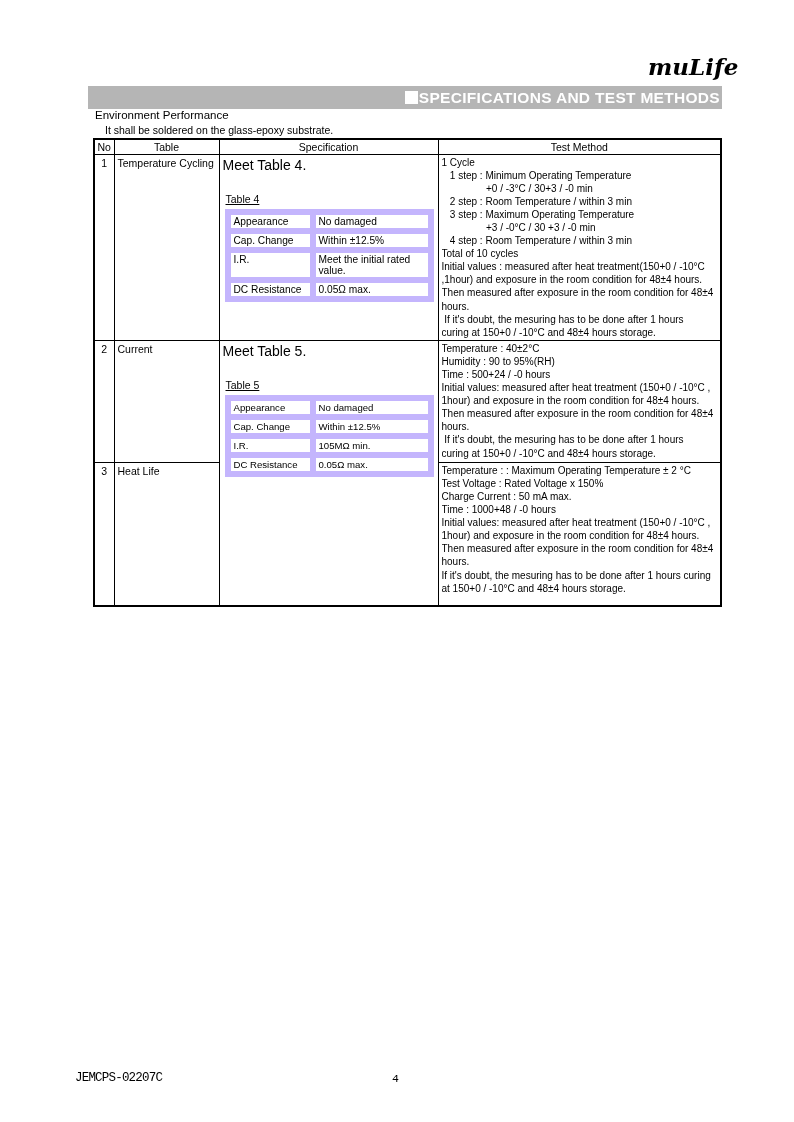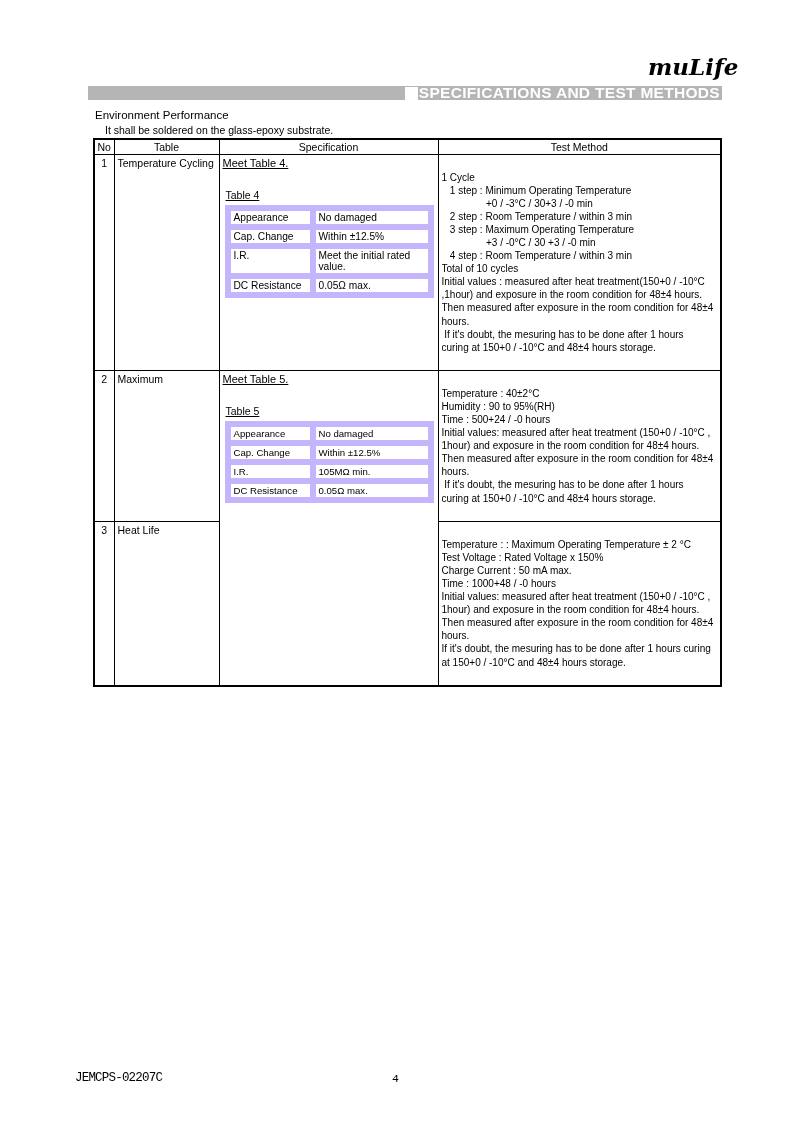--- a/index.html
+++ b/index.html
@@ -11,21 +11,21 @@
   }
   
   .logo {
     position:absolute; top:53px; left:648px;
     font-family:"DejaVu Serif", serif; font-style:italic; font-weight:bold;
     font-size:23px; letter-spacing:0px; color:#000;
   }
   .logo .mu { border-bottom:3px solid #000; padding-bottom:12px; }
   
   .banner {
-    position:absolute; left:88px; top:86px; width:634px; height:14px;
+    position:absolute; left:88px; top:86px; width:634px; height:23px;
     background:#b5b5b5; display:flex; align-items:center; justify-content:flex-end;
   }
   .banner-square { width:13px; height:13px; background:#ffffff; margin-right:1px; flex:0 0 auto; }
   .banner-text {
     color:#ffffff; font-weight:bold; font-size:15.5px; letter-spacing:0.3px;
     padding-right:2px; white-space:nowrap;
   }
   .section-title { position:absolute; left:95px; top:109px; font-size:11.5px; }
   .section-note  { position:absolute; left:105px; top:124px; font-size:10.5px; }
 
@@ -38,34 +38,34 @@
   .main-table th, .main-table td { border:1px solid #000; vertical-align:top; }
   .main-table thead th {
     height:15px; font-weight:normal; font-size:10.5px; text-align:center;
     padding:0 2px; vertical-align:middle;margin-left:30px;
   }
   .col-no{width:20px} .col-item{width:105px} .col-spec{width:219px} .col-test{width:283px}
   tr.r1 { height:183px; } tr.r2 { height:122px; } tr.r3 { height:144px; }
   td.c-no { text-align:center; font-size:10.5px; padding-top:2px; }
   td.c-item { font-size:10.5px; padding:2px 3px; }
   td.c-spec { padding:2px 3px; }
-  .spec-intro { font-size:11px;text-decoration:underline; }
+  .spec-intro { font-size:14px; }
   .spec-table-title {
     font-size:10.5px; text-decoration:underline; margin:20px 0 4px 3px;
     display:inline-block;
   }
   table.inner { border-collapse:collapse; margin-left:2px; width:203px; table-layout:fixed; }
   table.inner td {
     border:6px solid #c4b5fd; font-size:10.2px; padding:1px 3px;
     line-height:11px; vertical-align:top;
   }
   table.inner col.i-label { width:85px; }
   table.inner col.i-value { width:118px; }
   table.inner.small td { font-size:9.6px; }
-  td.c-test { padding:16px 3px; }
+  td.c-test { padding:1px 3px; }
   .test-lines {
     font-size:10px; line-height:13.1px; white-space:pre; overflow:hidden;
   }
   
   .footer-doc {
     position:absolute; left:75px; top:1071px;
     font-family:"Liberation Mono", monospace; font-size:12.5px; letter-spacing:-0.8px;
   }
   .footer-page {
     position:absolute; left:392px; top:1072px;
@@ -148,21 +148,21 @@
 ,1hour) and exposure in the room condition for 48±4 hours.
 Then measured after exposure in the room condition for 48±4
 hours.
  If it's doubt, the mesuring has to be done after 1 hours
 curing at 150+0 / -10°C and 48±4 hours storage.</div>
         </td>
       </tr>
 
       <tr class="r2">
         <td class="c-no">2</td>
-        <td class="c-item">Maximum</td>
+        <td class="c-item">Current</td>
         <td class="c-spec" rowspan="2">
           <div class="spec-intro">Meet Table 5.</div>
           <div><span class="spec-table-title">Table 5</span></div>
           <table class="inner small">
             <colgroup>
                 <col class="i-label">
                 <col class="i-value">
               </colgroup>
             <tbody>
                 <tr>

